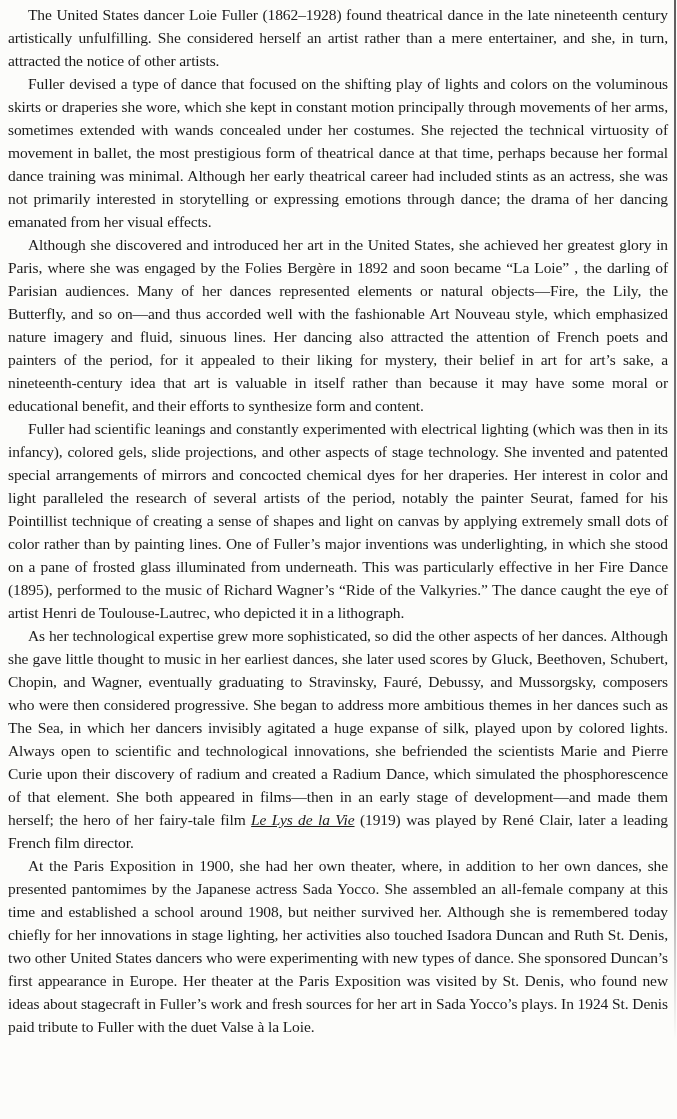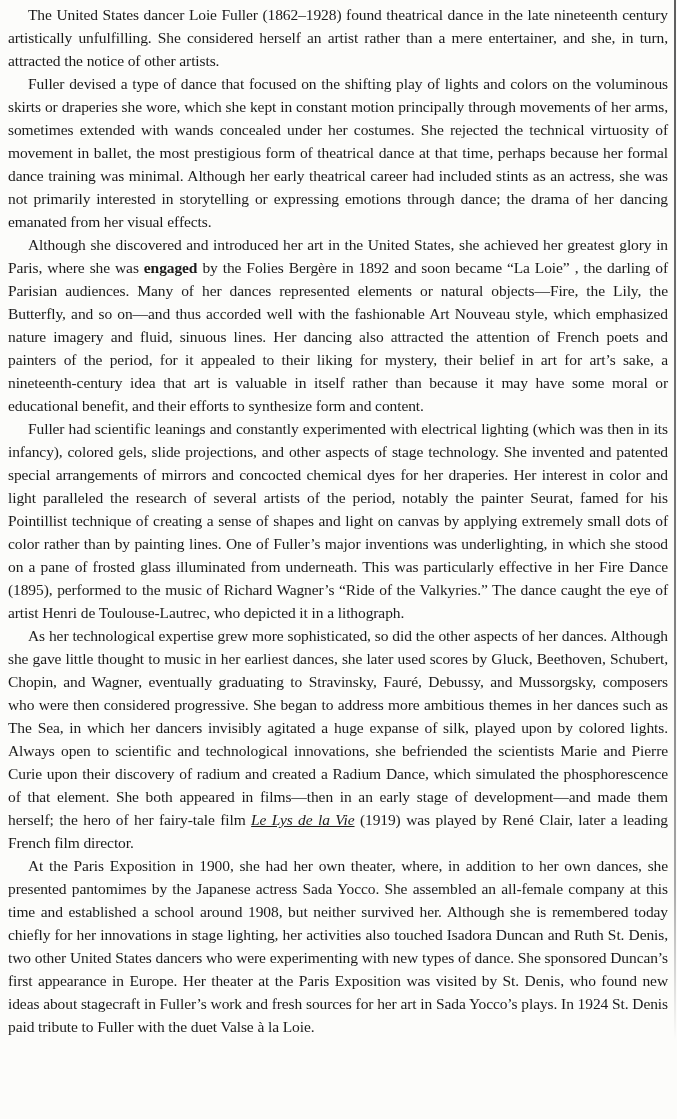--- a/index.html
+++ b/index.html
@@ -25,21 +25,21 @@
     letter-spacing: -0.1px;
     color: #1b1b1b;
     text-align: justify;
   }
   .page p {
     margin: 0;
     padding: 0;
     text-indent: 20px;
   }
   .run-bold {
-    font-weight: bold;
+    font-weight: normal;
   }
   .run-italic {
     font-style: italic;
     text-decoration: underline;
   }
   .scan-edge {
     position: absolute;
     top: 0;
     right: 1px;
     width: 2px;

